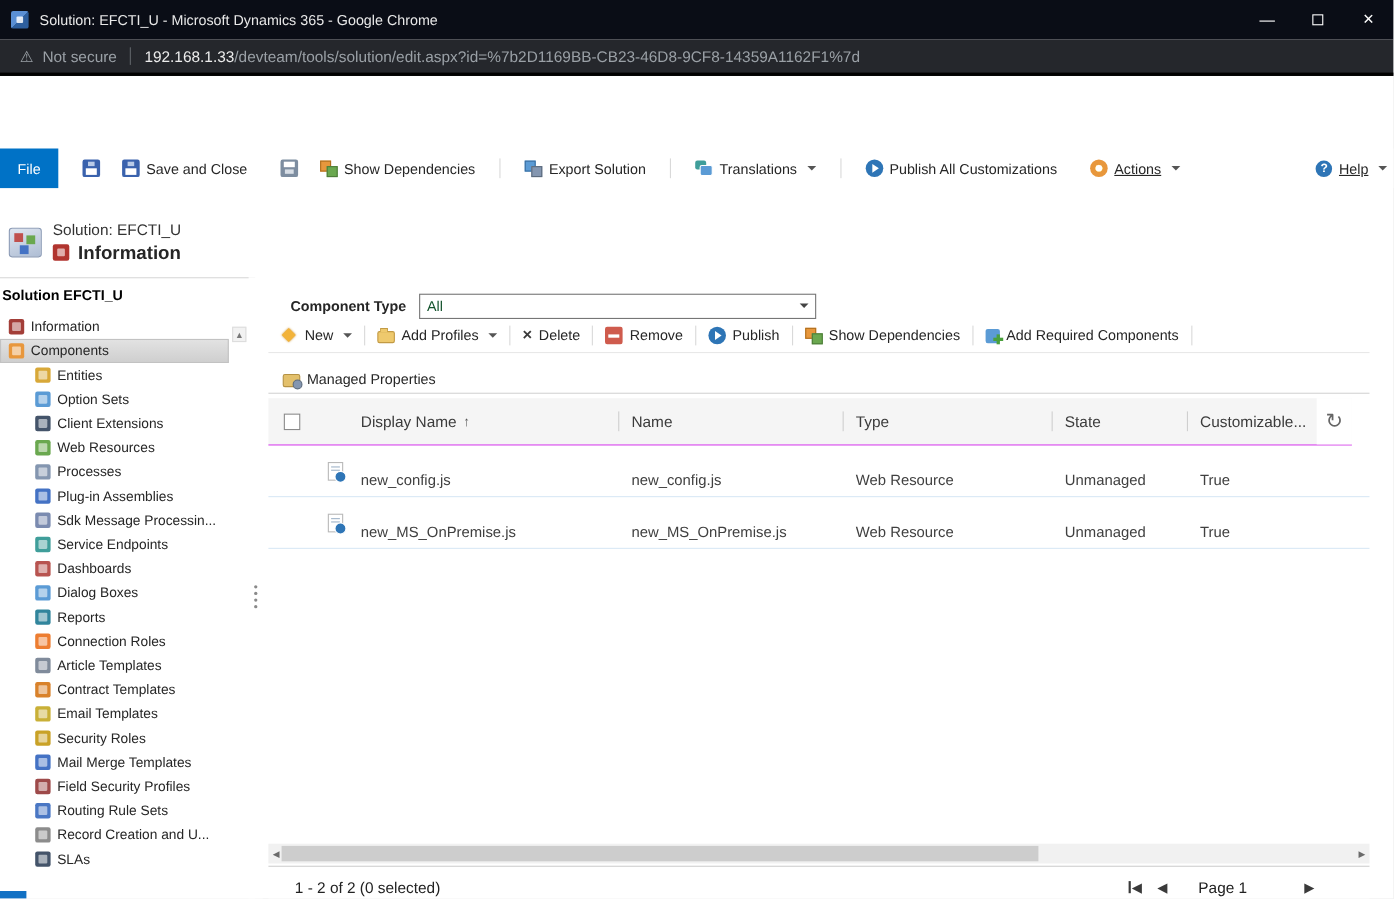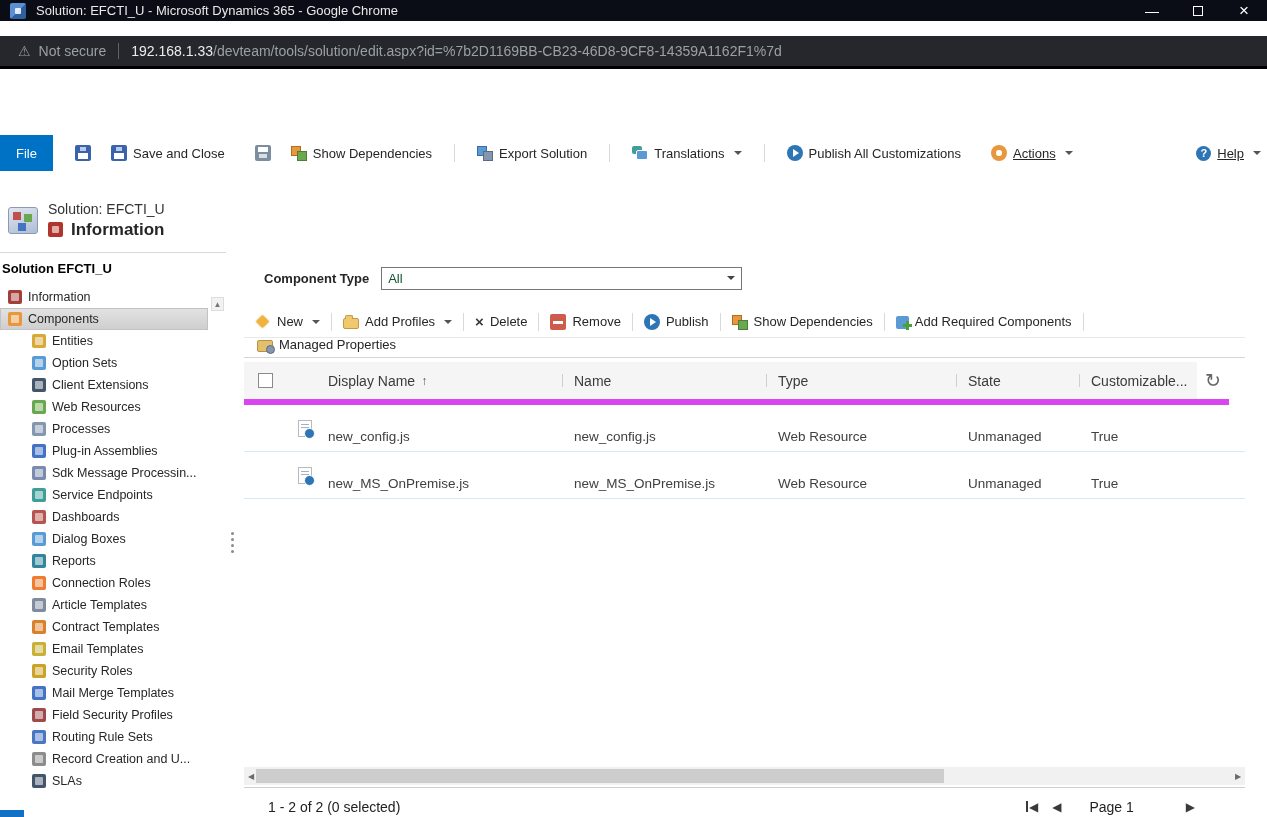--- a/index.html
+++ b/index.html
@@ -1,21 +1,21 @@
 <!DOCTYPE html>
 <html><head>
 <meta charset="utf-8">
 <style>
   * { box-sizing: border-box; margin: 0; padding: 0; }
   html,body { background:#e9e9e9; }
   body { font-family: "Liberation Sans", sans-serif; }
   .screen { position:relative; width:1267px; height:817px; background:#fff; overflow:hidden; }
 
   
-  .titlebar { position:absolute; top:0; left:0; right:0; height:21px; background:#0a0d16; display:flex; align-items:center; color:#e8e8e8; font-size:13px; padding-left:10px; }
+  .titlebar { position:absolute; top:0; left:0; right:0; height:36px; background:#0a0d16; display:flex; align-items:center; color:#e8e8e8; font-size:13px; padding-left:10px; }
   .favicon { width:16px; height:16px; border-radius:2px; background:linear-gradient(135deg,#5a8fd4 0 50%, #2e5f9e 50% 100%); position:relative; flex:none; margin-right:10px; }
   .favicon::after { content:""; position:absolute; inset:5px; background:rgba(255,255,255,.85); border-radius:1px; }
   .win-controls { margin-left:auto; display:flex; height:100%; }
   .win-btn { width:46px; height:100%; display:flex; align-items:center; justify-content:center; color:#fff; font-size:14px; cursor:pointer; }
   .btn-max-box { width:10px; height:10px; border:1px solid #fff; }
 
   
   .addressbar { position:absolute; top:36px; left:0; right:0; height:33px; background:#25272c; border-bottom:3px solid #000; display:flex; align-items:center; padding-left:18px; font-size:14px; }
   .warn-ico { color:#9aa0a6; font-size:14px; margin-right:8px; }
   .notsecure { color:#9aa0a6; margin-right:12px; }
@@ -88,26 +88,26 @@
   .grip i { width:3px; height:3px; border-radius:50%; background:#8a8a8a; }
 
   
   .main { position:absolute; top:252px; left:244px; right:22px; bottom:0; background:#fff; }
 
   .ct-row { position:absolute; top:14px; left:0; right:0; height:24px; display:flex; align-items:center; padding-left:20px; gap:12px; }
   .ct-label { font-size:13px; font-weight:bold; color:#262626; }
   .ct-select { width:361px; height:23px; border:1px solid #767676; background:#fff; display:flex; align-items:center; padding:0 6px; font-size:13px; color:#14532d; cursor:pointer; }
   .ct-select .caret { margin-left:auto; border-top-color:#444; }
 
-  .grid-toolbar { position:absolute; top:54px; left:0; right:0; height:32px; display:flex; align-items:center; padding-left:2px; border-bottom:1px solid #e8e8e8; }
+  .grid-toolbar { position:absolute; top:37px; left:0; right:0; height:32px; display:flex; align-items:center; padding-left:2px; border-bottom:1px solid #e8e8e8; }
   .gt-btn { display:flex; align-items:center; gap:6px; padding:0 9px; height:100%; font-size:13px; color:#262626; background:none; border:none; cursor:pointer; font-family:inherit; white-space:nowrap; }
   .managed-row { position:absolute; top:80px; left:0; right:0; height:26px; display:flex; align-items:center; padding-left:4px; border-bottom:1px solid #d4d4d4; }
 
   
-  .grid-header { position:absolute; top:110px; left:0; right:16px; height:43px; background:#f5f5f5; border-bottom:6px solid #d946ef; display:flex; align-items:center; }
+  .grid-header { position:absolute; top:110px; left:0; right:16px; height:43px; background:#f5f5f5; border-bottom:1px solid #d946ef; display:flex; align-items:center; }
   .gh-cell { position:relative; height:100%; display:flex; align-items:center; font-size:14px; color:#3b3b3b; padding-left:12px; cursor:pointer; }
   .gh-cell.nosep { padding-left:2px; }
   .gh-cell:not(.nosep)::before { content:""; position:absolute; left:0; top:12px; bottom:12px; width:1px; background:#cfcfcf; }
   .gh-sel { width:42px; flex:none; display:flex; align-items:center; justify-content:center; height:100%; }
   .gh-ico { width:40px; flex:none; }
   .w-display { width:236px; flex:none; }
   .w-name { width:204px; flex:none; }
   .w-type { width:190px; flex:none; }
   .w-state { width:123px; flex:none; }
   .w-cust { width:118px; flex:none; }

